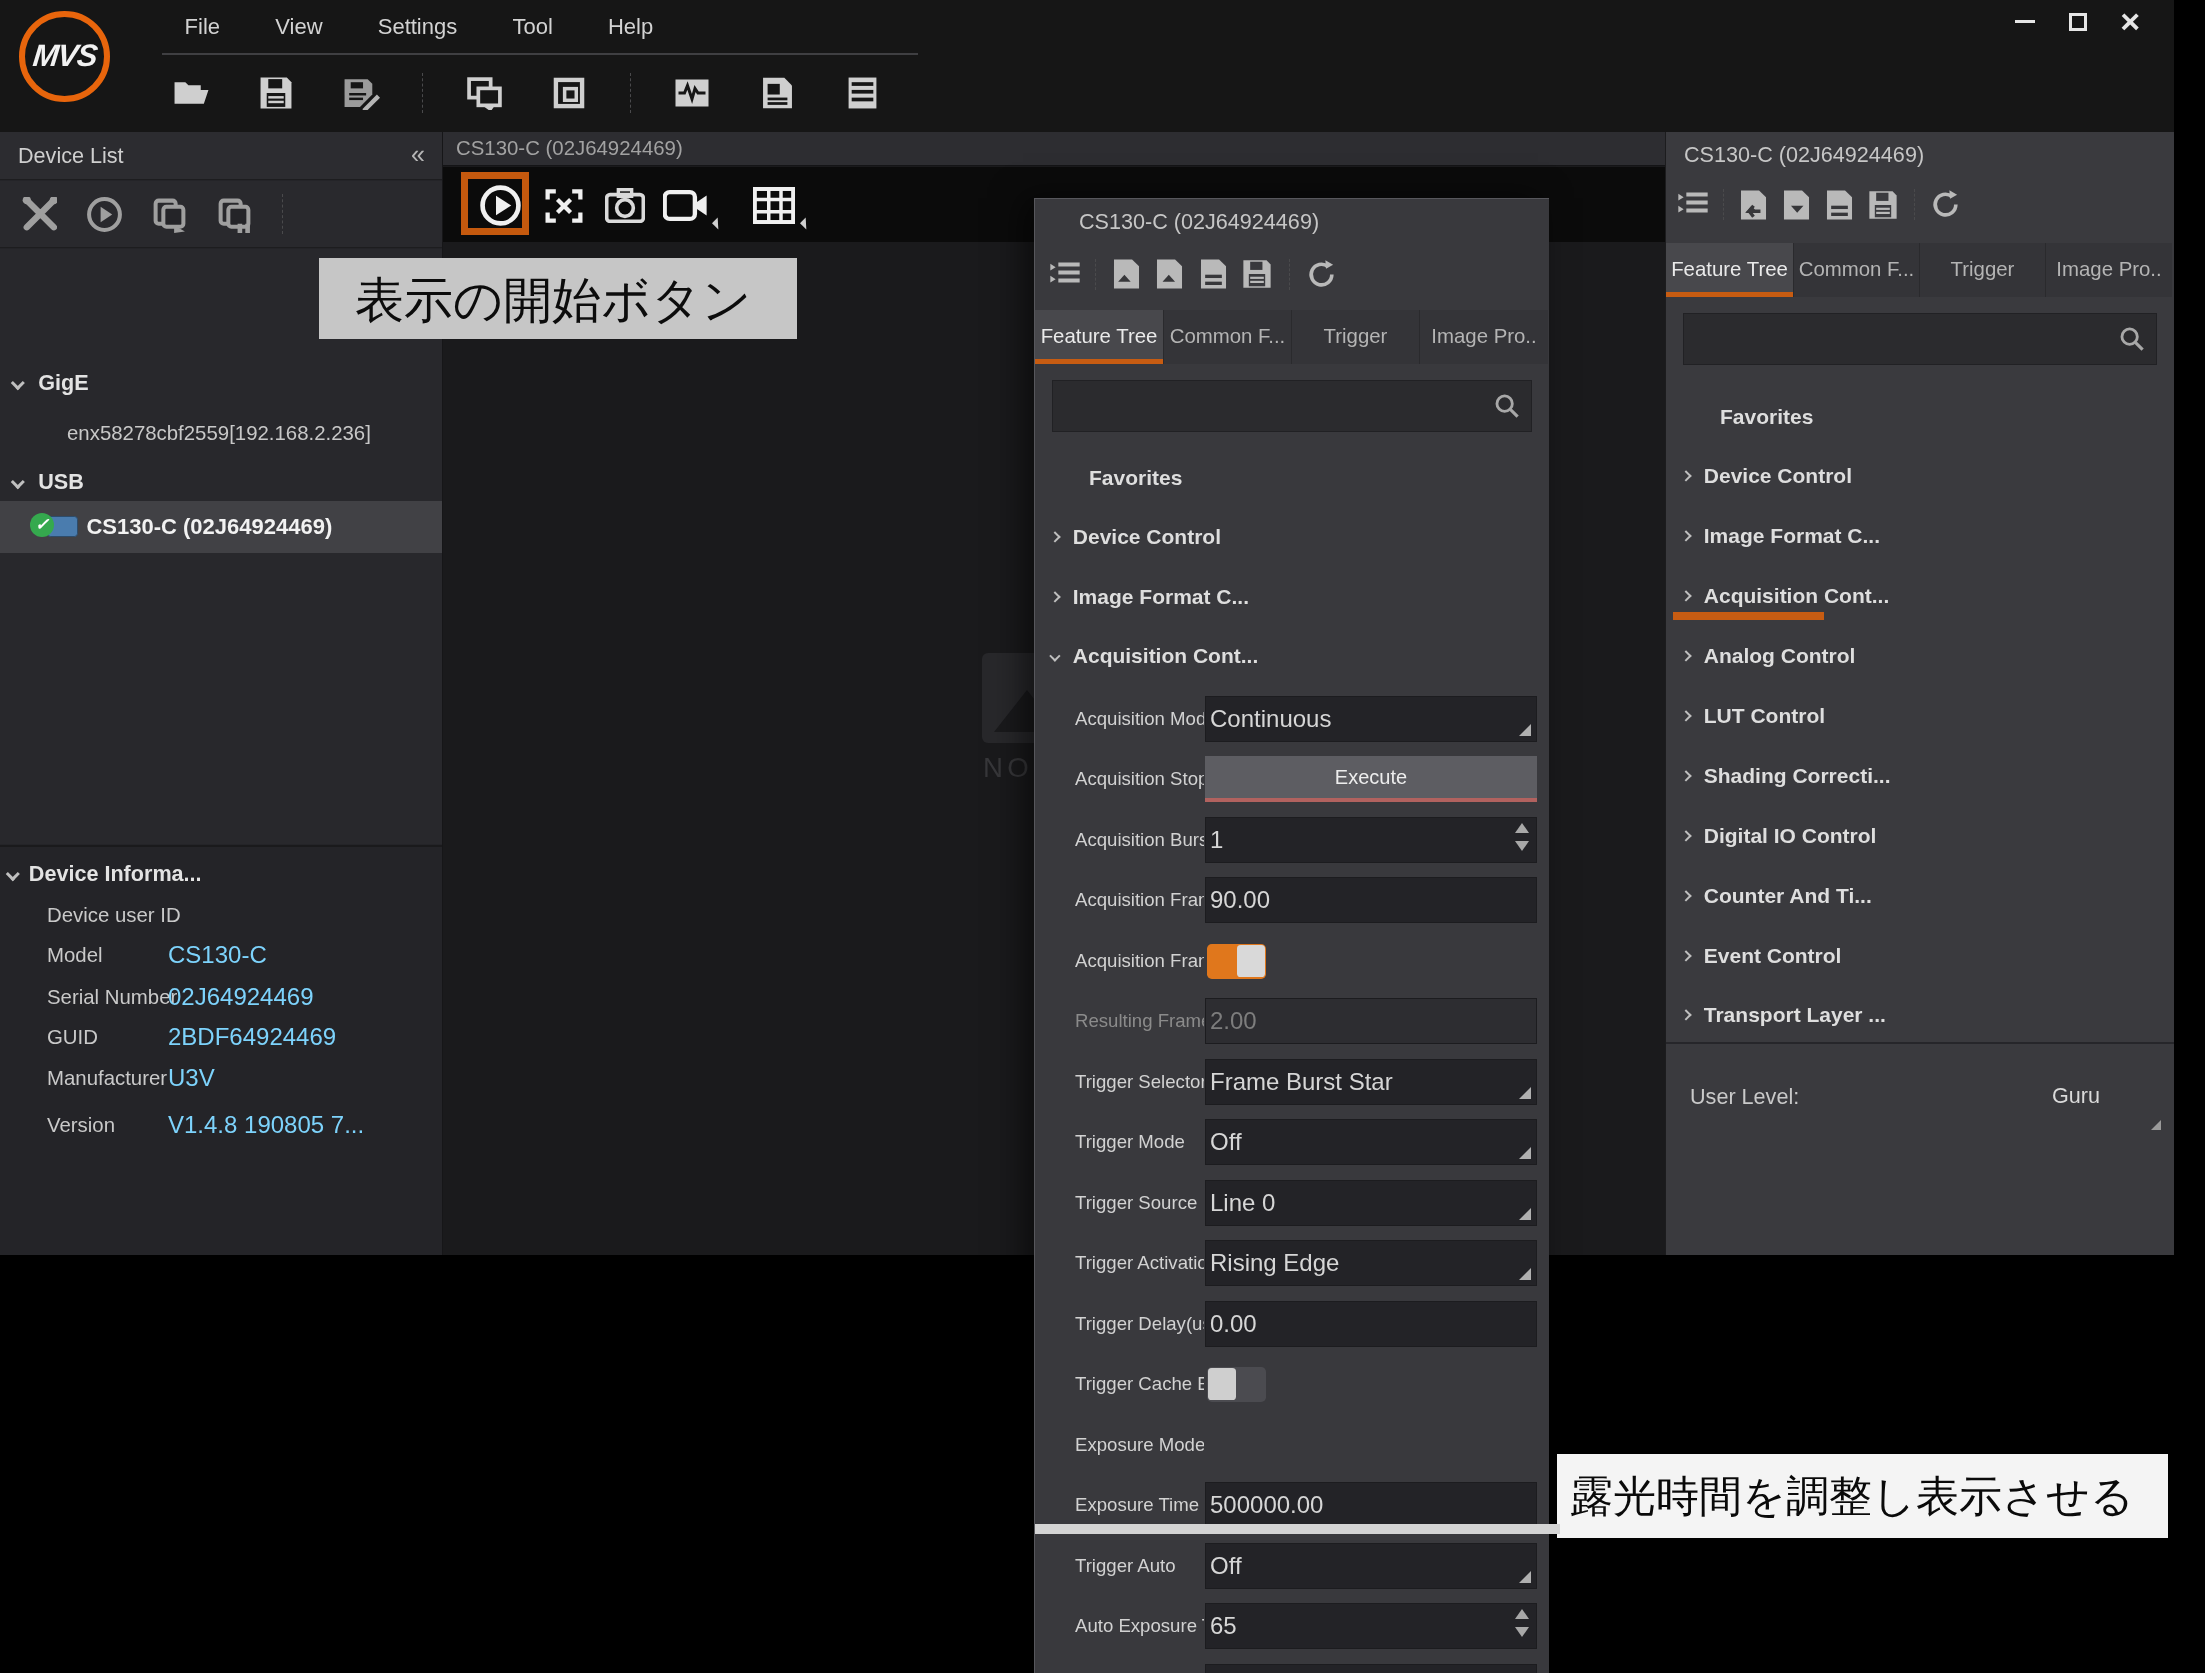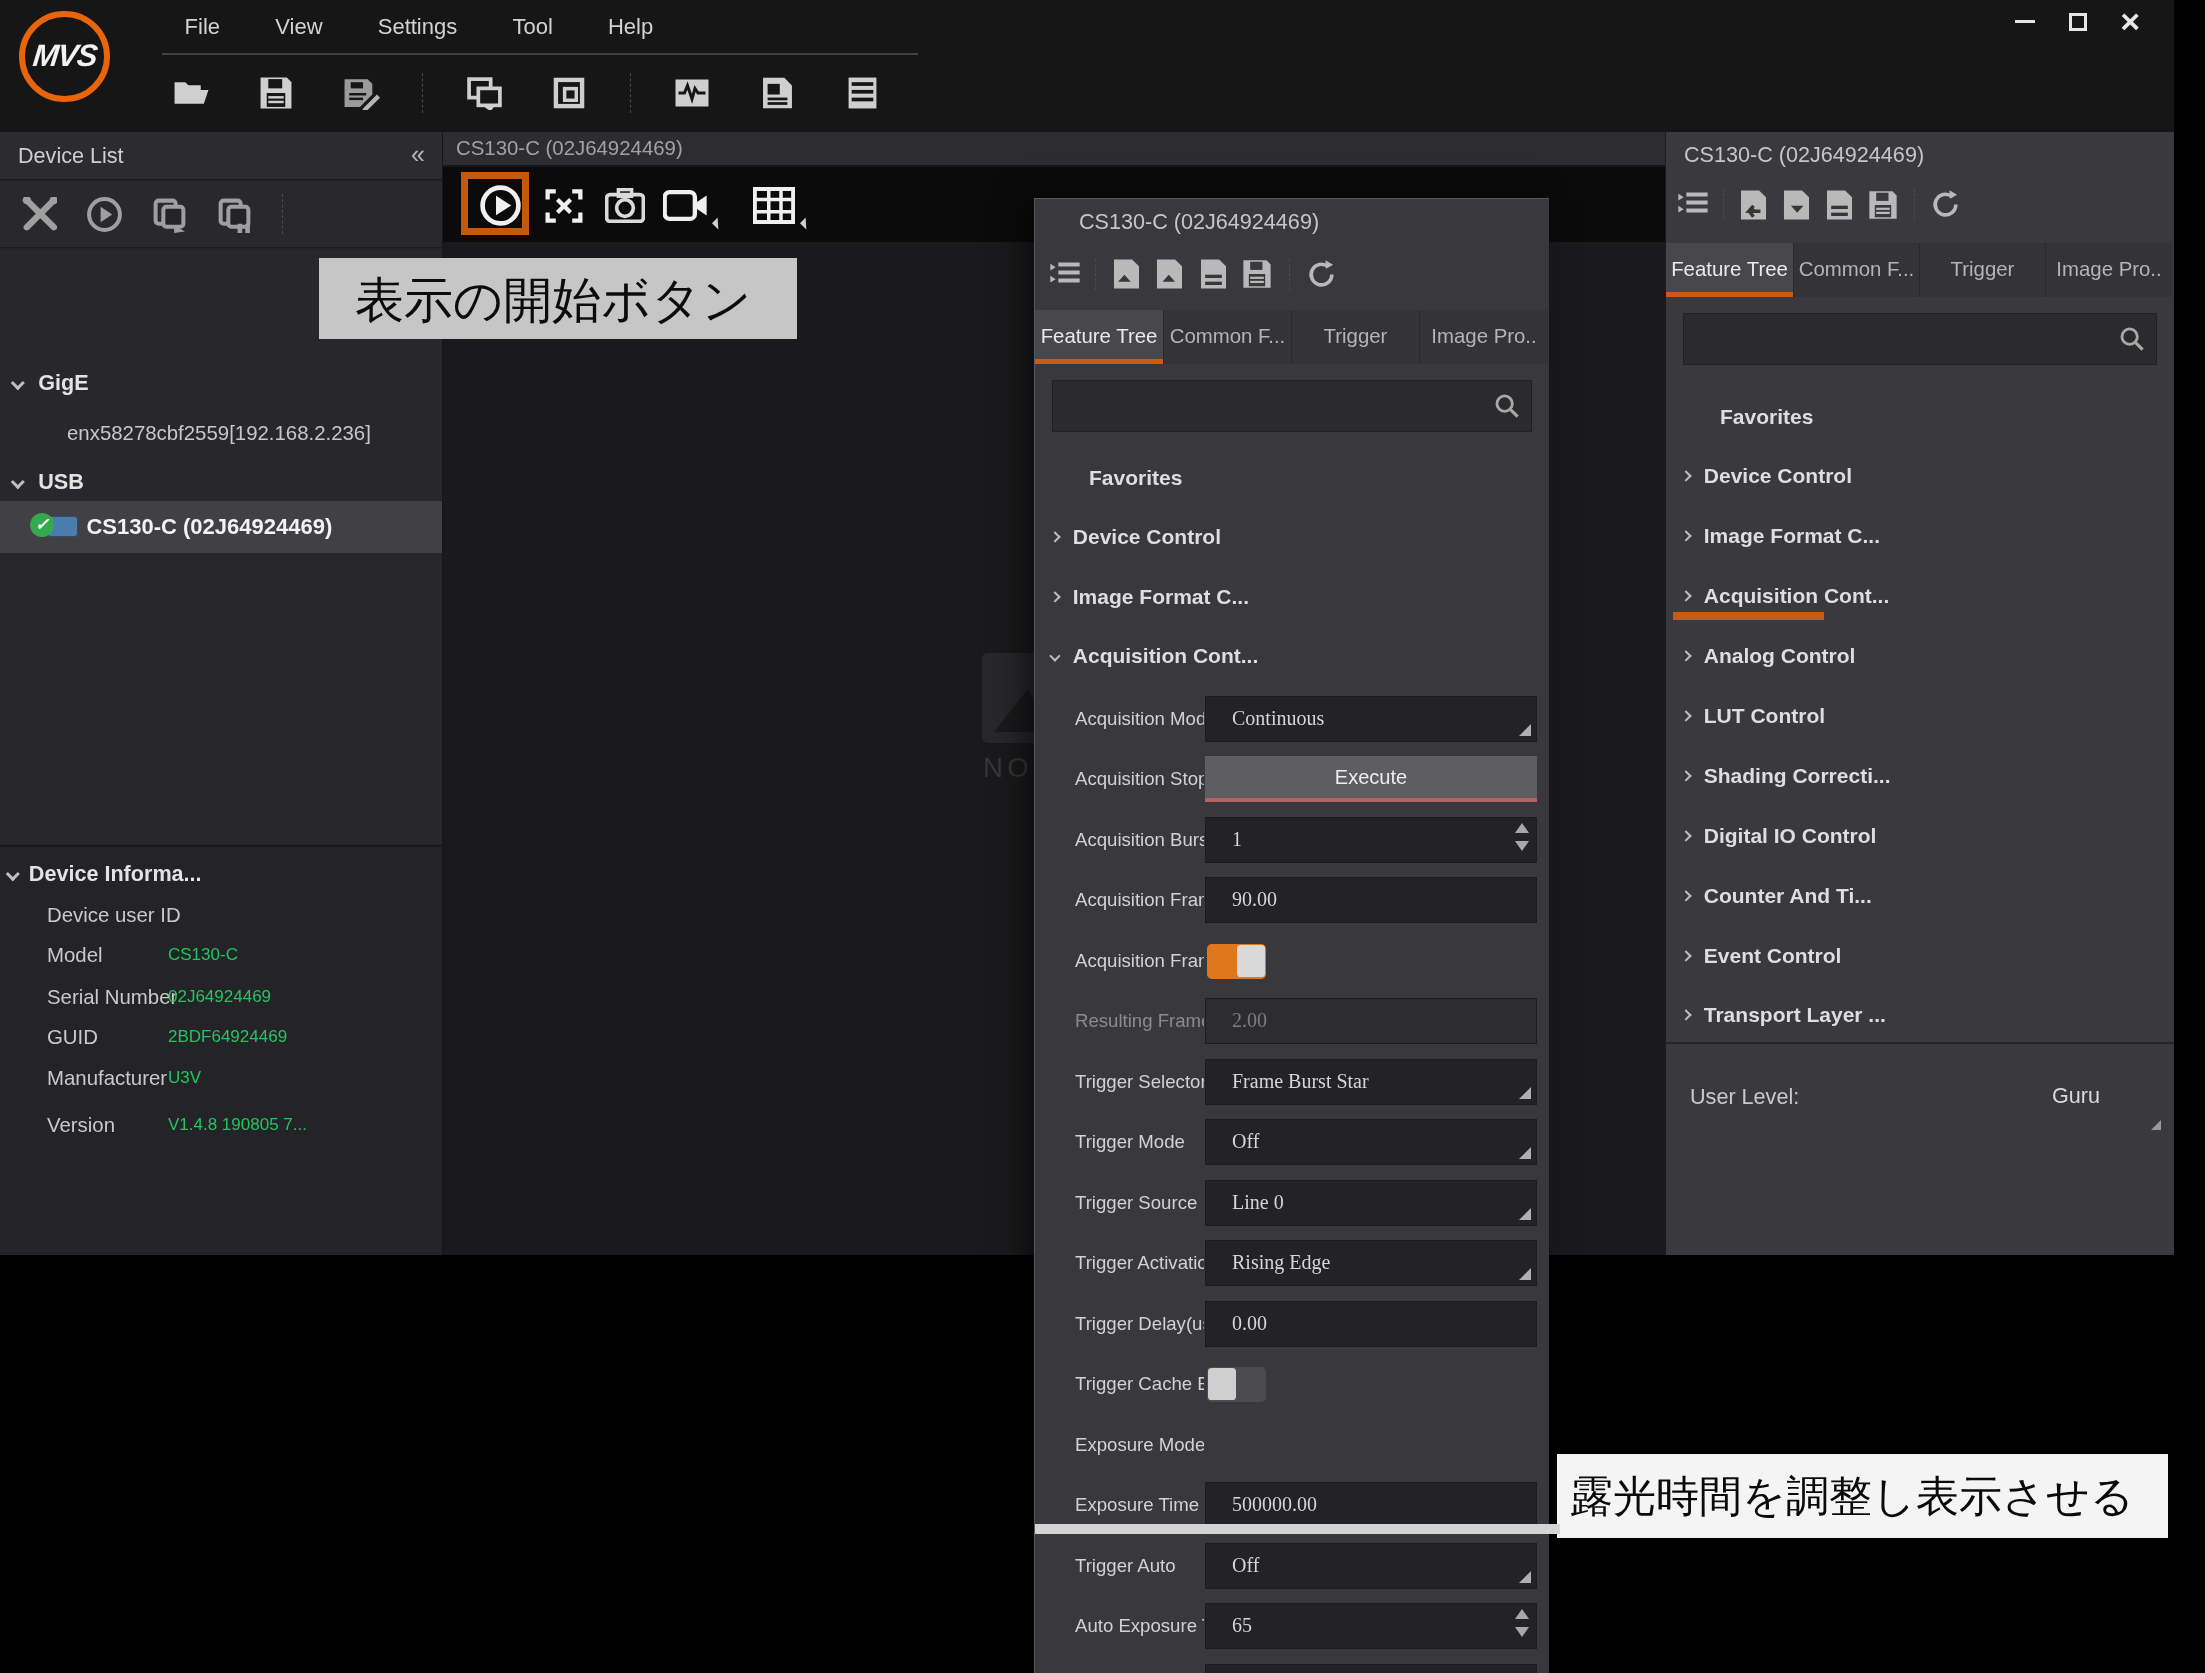--- a/index.html
+++ b/index.html
@@ -43,21 +43,21 @@
   .t-sub { font-size:20.4px; color:#c8c8c8; margin-left:67px; }
   .trow-sel { position:absolute; left:0; top:252px; width:100%; height:52px; background:#414145; display:flex; align-items:center; }
   .dev-ic { position:relative; width:60px; height:30px; margin-left:30px; }
   .dev-usb { position:absolute; left:17px; top:3.6px; width:31px; height:21.6px; background:#4a7cae; border-radius:3.6px; border:1.2px solid #2d4c6b; }
   .dev-ok { position:absolute; left:0; top:1.2px; width:24px; height:24px; background:#35a94e; border-radius:50%;
     color:#fff; font-size:17px; font-weight:bold; text-align:center; line-height:24px; }
   .sel-label { font-size:22px; font-weight:bold; color:#f2f2f2; margin-left:-3.6px; }
   .lp-divider { position:absolute; left:0; top:713px; width:100%; height:1.8px; background:#1a1a1c; }
   .info-row { position:absolute; left:0; width:100%; height:26px; }
   .info-label { position:absolute; left:47px; font-size:20.4px; color:#c9c9c9; line-height:26px; }
-  .info-value { position:absolute; left:168px; font-size:17px; color:#22c55e; line-height:26px; }
+  .info-value { position:absolute; left:168px; font-size:24px; color:#7dd3fc; line-height:26px; }
 
   
   .center-panel { position:absolute; left:443px; top:132px; width:1222px; height:1123px; background:#1a1a1c; }
   .cp-titlebar { position:absolute; left:0; top:0; width:100%; height:34px; background:#2d2d31; border-bottom:1.2px solid #141416; }
   .cp-title { margin-left:13px; line-height:32px; font-size:20.4px; color:#a2a2a2; }
   .cp-toolbar { position:absolute; left:0; top:35px; width:100%; height:75px; background:#0b0b0b; }
   .cp-ic { position:absolute; top:17px; width:47px; height:43px; display:flex; align-items:center; justify-content:center; }
   .caret-dn { position:absolute; top:52px; width:0; height:0; border-left:8.4px solid transparent; border-top:0; border-bottom:9.6px solid #cfcfcf; transform:rotate(135deg); }
   .cp-view { position:absolute; left:0; top:110px; width:100%; height:1013px; background:#1a1a1c; overflow:hidden; }
   .wm-icon { position:absolute; left:539px; top:411px; width:103px; height:90px; background:#28282b; border-radius:6px; }
@@ -81,21 +81,21 @@
   .ftree-label { font-size:21px; font-weight:bold; color:#dedede; margin-left:14.4px; white-space:nowrap; }
   .ftree-label.noarrow { margin-left:54px; }
 
   
   .popup { position:absolute; left:1034px; top:198px; width:515px; height:1476px; background:#39393d;
     border-left:1.8px solid #57575c; border-top:1.8px solid #57575c; box-shadow:-10.8px 0 30px rgba(0,0,0,.55); z-index:10; overflow:hidden; }
   .prow { position:absolute; left:0; width:100%; height:48px; }
   .plabel { position:absolute; left:40px; top:0; width:129px; line-height:48px; font-size:18.6px; color:#d2d2d2; white-space:nowrap; overflow:hidden; }
   .plabel.dim { color:#8b8b8b; }
   .pctl { position:absolute; left:170px; top:1.2px; width:332px; height:46px; background:#232327; border:1.2px solid #1c1c1f; }
-  .pctl .val { position:absolute; left:26px; top:0; line-height:43px; font-size:20px; color:#d6d6d6; white-space:nowrap;font-family:Liberation Serif, serif; }
+  .pctl .val { position:absolute; left:4px; top:0; line-height:43px; font-size:24px; color:#d6d6d6; white-space:nowrap; }
   .pctl.dis { background:#2d2d31; }
   .pctl.dis .val { color:#7d7d7d; }
   .corner { position:absolute; right:4.8px; bottom:4.8px; width:0; height:0; border-bottom:12px solid #b0b0b0; border-left:12px solid transparent; }
   .updown { position:absolute; right:7.2px; top:4.8px; display:flex; flex-direction:column; gap:8.4px; }
   .updown i { width:0; height:0; border-left:7.2px solid transparent; border-right:7.2px solid transparent; }
   .updown .up { border-bottom:10.8px solid #a8a8a8; }
   .updown .dn { border-top:10.8px solid #a8a8a8; }
   .ctl-btn { position:absolute; left:170px; top:1.2px; width:332px; height:46px; background:#5d5d62; border-bottom:4.2px solid #b2625f; text-align:center; }
   .ctl-btn span { line-height:42px; font-size:20px; color:#ededed; }
   .tgl { position:absolute; left:172px; top:6.6px; width:59px; height:35px; border-radius:4.8px; }

